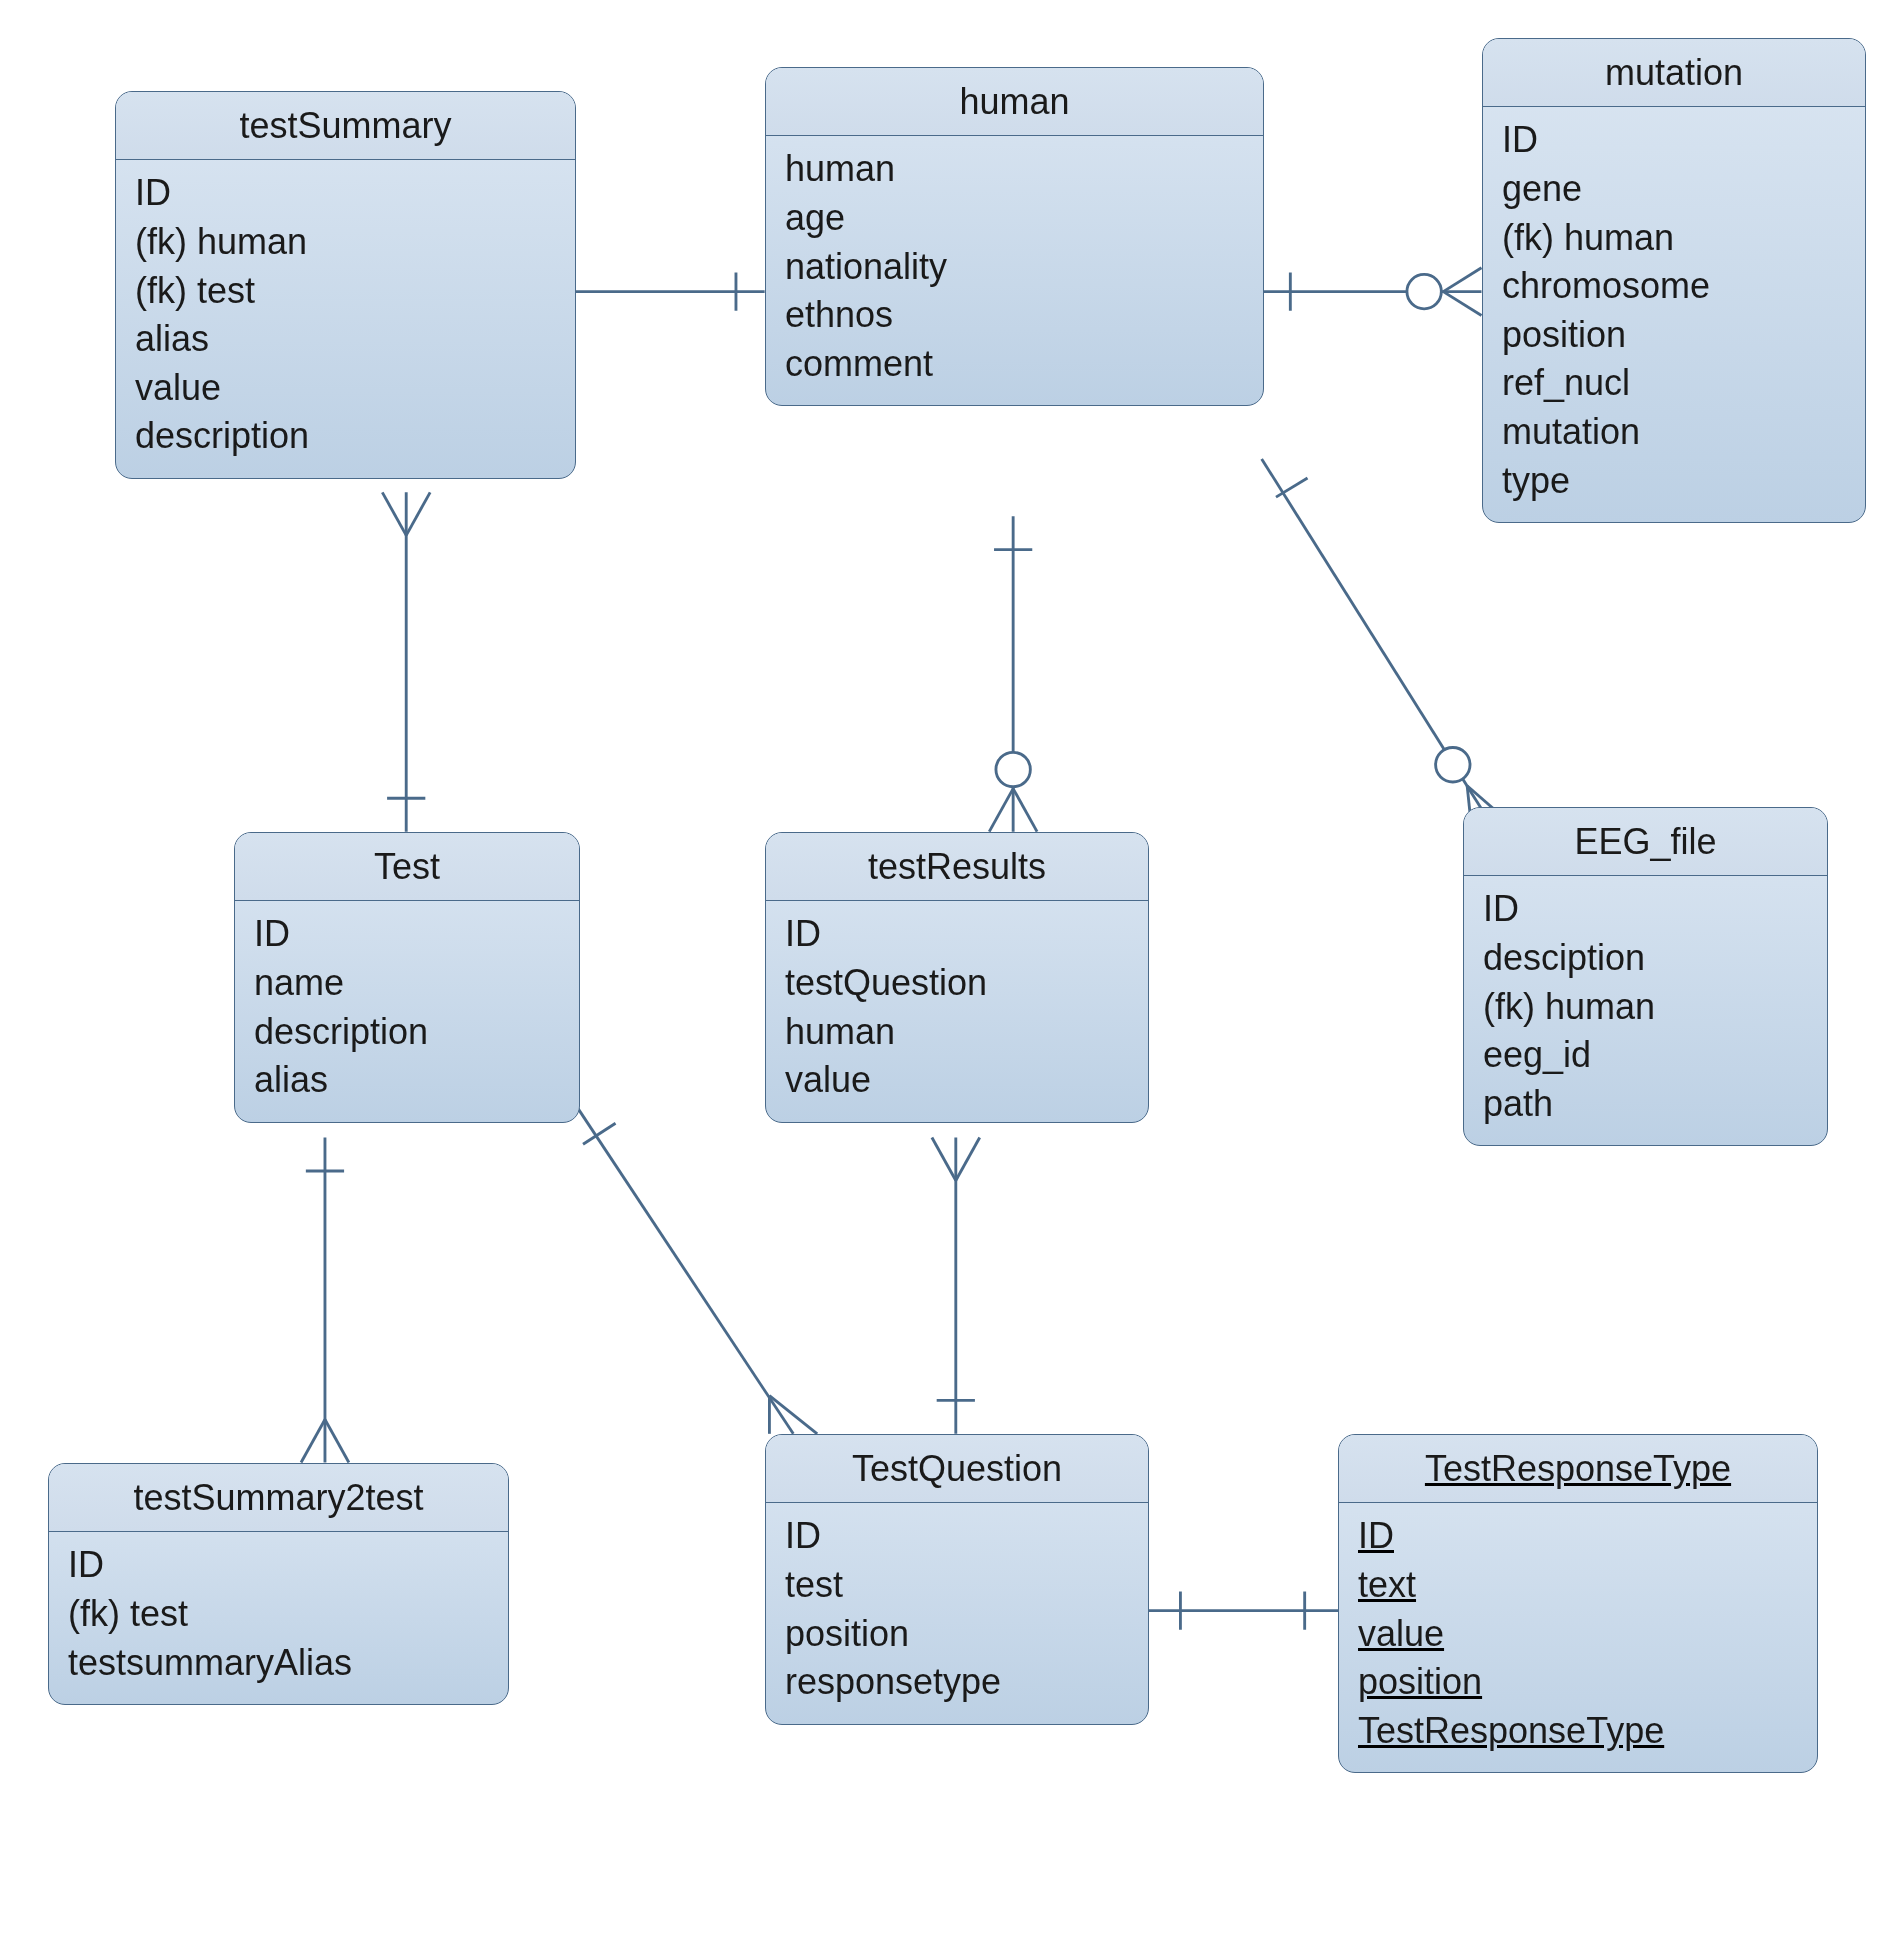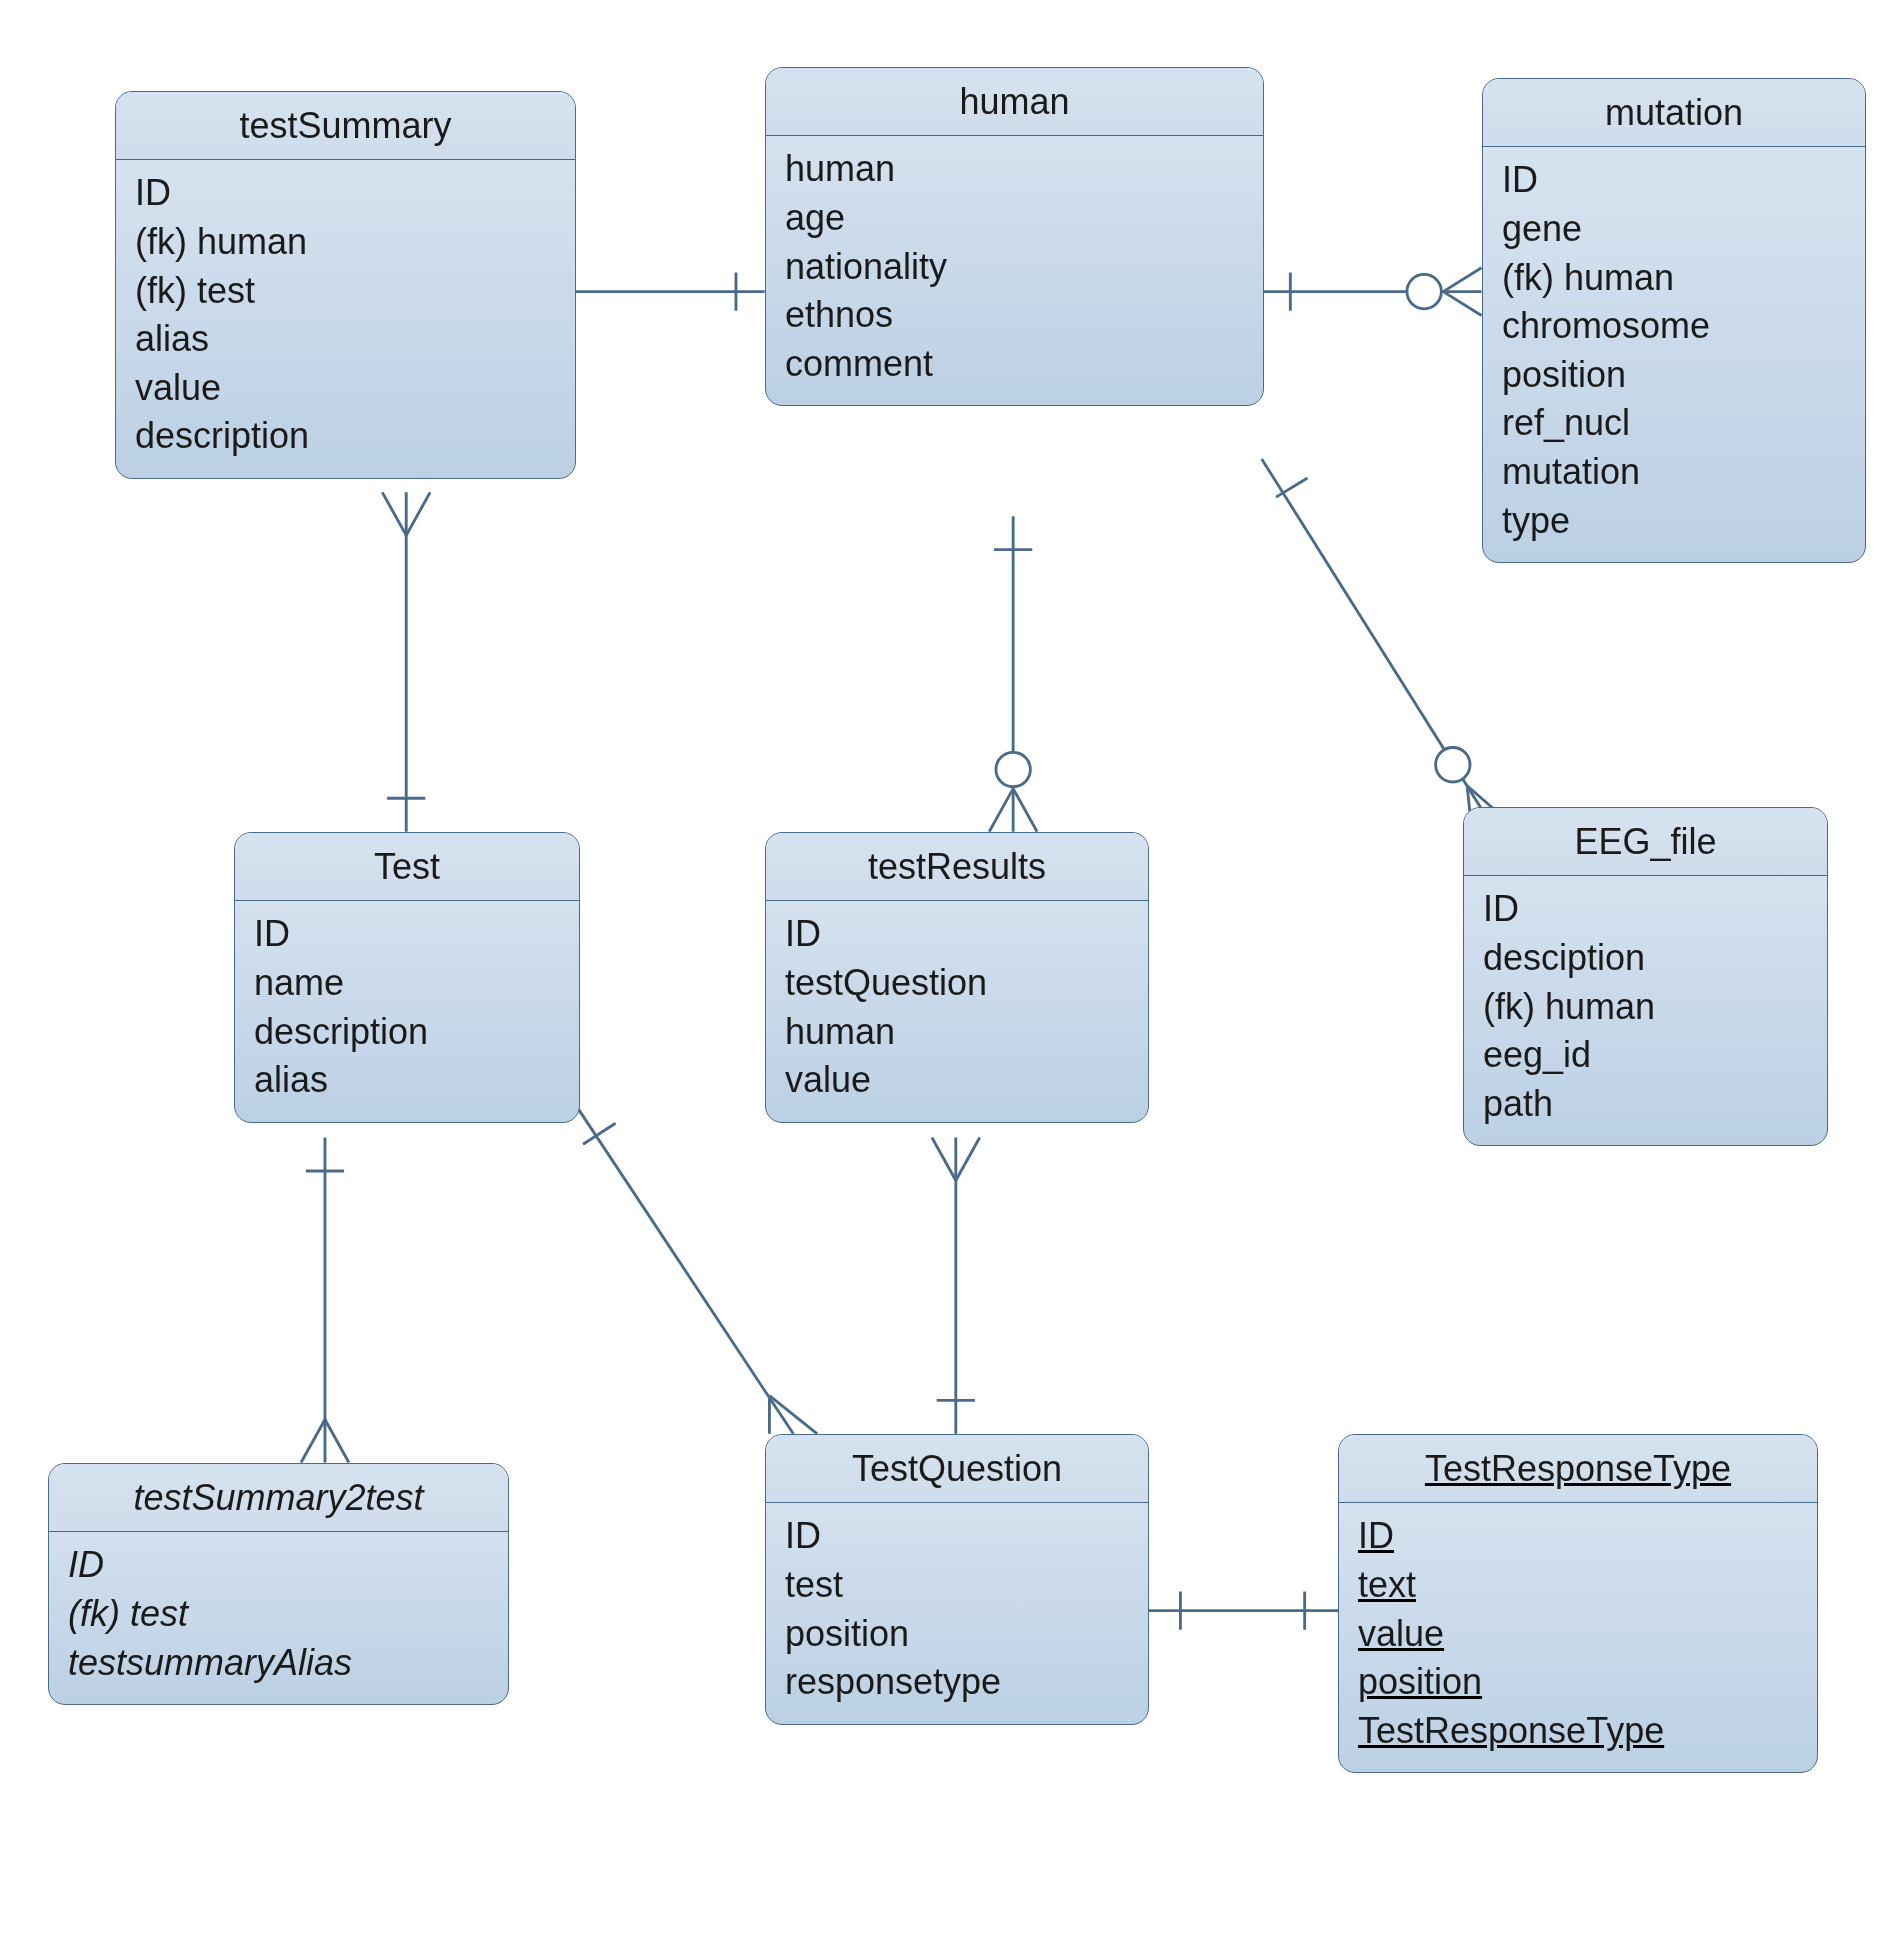--- a/index.html
+++ b/index.html
@@ -122,21 +122,21 @@
     <div class="title">human</div>
     <div class="fields">
       <div class="field">human</div>
       <div class="field">age</div>
       <div class="field">nationality</div>
       <div class="field">ethnos</div>
       <div class="field">comment</div>
     </div>
   </div>
 
-  <div class="entity" style="left:1482px; top:38px; width:382px;margin-top:40px;">
+  <div class="entity" style="left:1482px; top:38px; width:382px;">
     <div class="title">mutation</div>
     <div class="fields">
       <div class="field">ID</div>
       <div class="field">gene</div>
       <div class="field">(fk) human</div>
       <div class="field">chromosome</div>
       <div class="field">position</div>
       <div class="field">ref_nucl</div>
       <div class="field">mutation</div>
       <div class="field">type</div>
@@ -167,21 +167,21 @@
     <div class="title">EEG_file</div>
     <div class="fields">
       <div class="field">ID</div>
       <div class="field">desciption</div>
       <div class="field">(fk) human</div>
       <div class="field">eeg_id</div>
       <div class="field">path</div>
     </div>
   </div>
 
-  <div class="entity" style="left:48px; top:1463px; width:459px;font-style:italic;">
+  <div class="entity" style="left:48px; top:1463px; width:459px;">
     <div class="title">testSummary2test</div>
     <div class="fields">
       <div class="field">ID</div>
       <div class="field">(fk) test</div>
       <div class="field">testsummaryAlias</div>
     </div>
   </div>
 
   <div class="entity" style="left:765px; top:1434px; width:382px;">
     <div class="title">TestQuestion</div>

